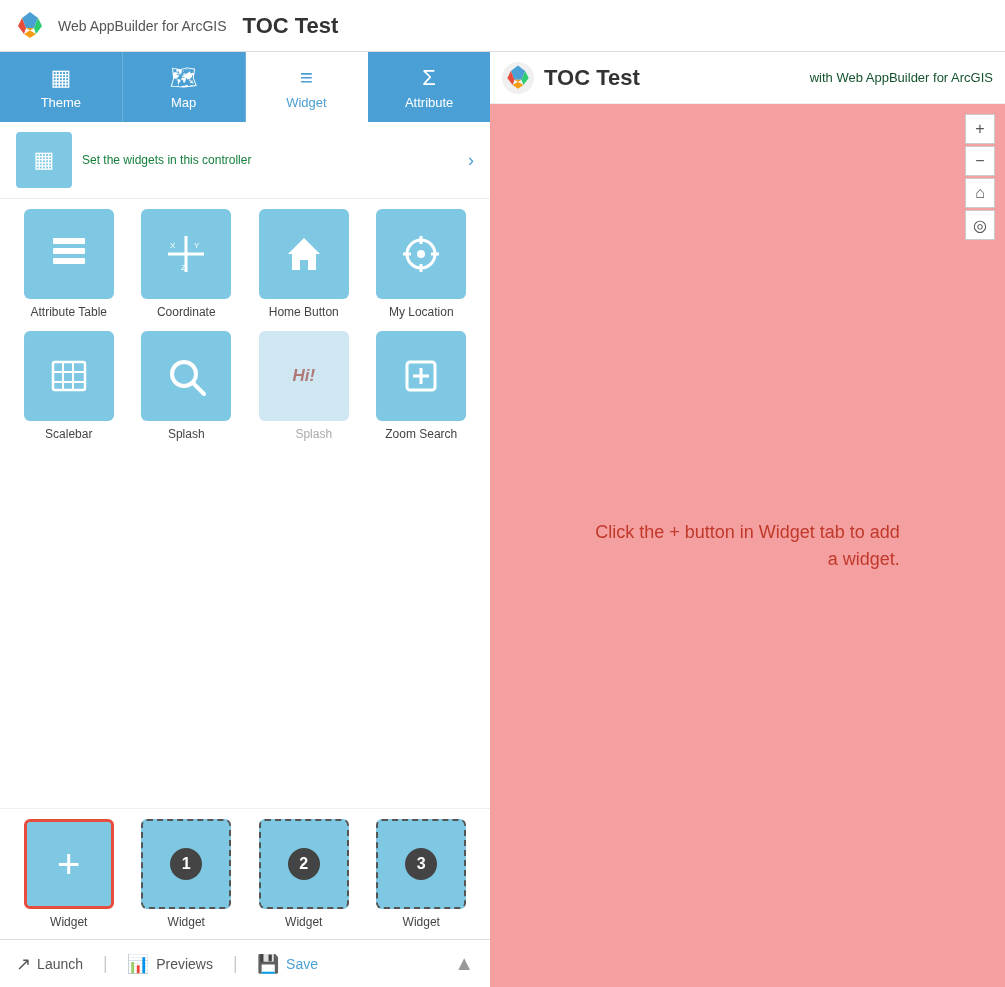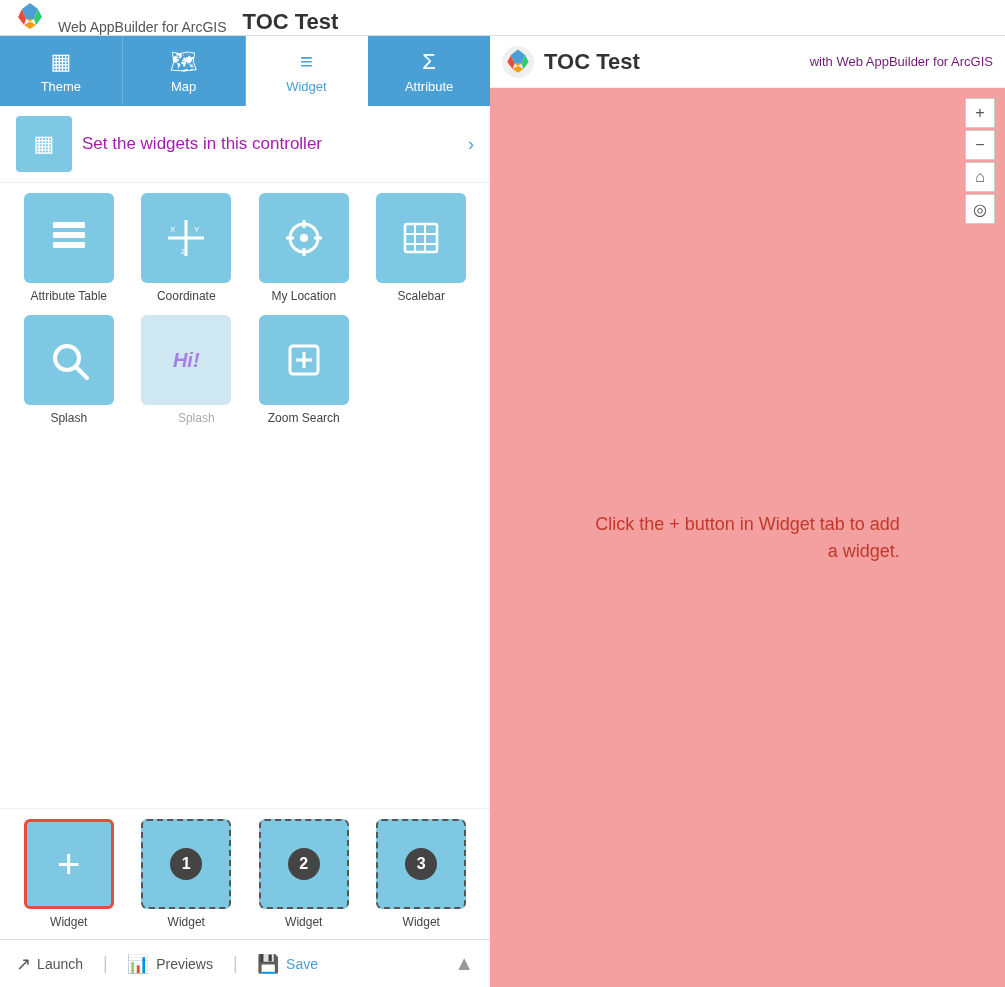--- a/index.html
+++ b/index.html
@@ -1,23 +1,23 @@
 <!DOCTYPE html>
 <html><head>
   <meta charset="utf-8">
   <style>
     * { box-sizing: border-box; margin: 0; padding: 0; }
     body { font-family: Arial, sans-serif; background: #f0f0f0; width: 1005px; height: 987px; overflow: hidden; display: flex; flex-direction: column; }
 
     
     .topbar {
       display: flex;
-      align-items: flex-end;
+      align-items: center;
       background: #fff;
-      height: 36px;
+      height: 52px;
       border-bottom: 1px solid #ddd;
       padding: 0 12px;
       gap: 10px;
       flex-shrink: 0;
     }
     .topbar-logo { width: 36px; height: 36px; }
     .topbar-app-name { font-size: 14px; color: #555; }
     .topbar-title { font-size: 22px; font-weight: bold; color: #333; margin-left: 6px; }
 
     
@@ -72,21 +72,21 @@
       gap: 10px;
       flex-shrink: 0;
     }
     .controller-icon-box {
       width: 56px; height: 56px;
       background: #7ec8e3;
       border-radius: 4px;
       display: flex; align-items: center; justify-content: center;
       color: white; font-size: 22px;
     }
-    .controller-text { font-size: 17px; color: #a21caf; flex: 1; }
+    .controller-text { font-size: 12px; color: #15803d; flex: 1; }
     .controller-arrow { color: #4a9fd4; font-size: 18px; }
 
     
     .widget-scroll {
       flex: 1;
       overflow-y: auto;
       padding: 10px 16px 10px 16px;
     }
     .widget-grid {
       display: grid;
@@ -186,21 +186,21 @@
       background: #fff;
       display: flex;
       align-items: center;
       padding: 0 12px;
       gap: 10px;
       border-bottom: 1px solid #eee;
       flex-shrink: 0;
     }
     .preview-logo { width: 32px; height: 32px; }
     .preview-title { font-size: 22px; font-weight: bold; color: #333; }
-    .preview-subtitle { font-size: 13px; color: #701a75; margin-left: auto; }
+    .preview-subtitle { font-size: 13px; color: #14532d; margin-left: auto; }
 
     
     .map-area {
       flex: 1;
       background: #f4a0a0;
       display: flex;
       align-items: center;
       justify-content: center;
       position: relative;
     }
@@ -297,20 +297,28 @@
               <line x1="22" y1="4" x2="22" y2="40" stroke="white" stroke-width="3"></line>
               <line x1="4" y1="22" x2="40" y2="22" stroke="white" stroke-width="3"></line>
               <text x="6" y="16" fill="white" font-size="8">X</text>
               <text x="30" y="16" fill="white" font-size="8">Y</text>
               <text x="17" y="38" fill="white" font-size="8">Z</text>
             </svg>
           </div>
           <span class="widget-label">Coordinate</span>
         </div>
 
+        <div class="widget-item">
+          <div class="widget-icon-box">
+            <svg width="44" height="44" viewBox="0 0 44 44">
+              <polygon points="22,6 38,22 34,22 34,38 26,38 26,28 18,28 18,38 10,38 10,22 6,22" fill="white"></polygon>
+            </svg>
+          </div>
+          <span class="widget-label">Home Button</span>
+        </div>
 
         <div class="widget-item">
           <div class="widget-icon-box">
             <svg width="44" height="44" viewBox="0 0 44 44">
               <circle cx="22" cy="22" r="14" fill="none" stroke="white" stroke-width="3"></circle>
               <circle cx="22" cy="22" r="4" fill="white"></circle>
               <line x1="22" y1="4" x2="22" y2="12" stroke="white" stroke-width="3"></line>
               <line x1="22" y1="32" x2="22" y2="40" stroke="white" stroke-width="3"></line>
               <line x1="4" y1="22" x2="12" y2="22" stroke="white" stroke-width="3"></line>
               <line x1="32" y1="22" x2="40" y2="22" stroke="white" stroke-width="3"></line>
@@ -338,21 +346,21 @@
             <svg width="44" height="44" viewBox="0 0 44 44">
               <circle cx="20" cy="20" r="12" fill="none" stroke="white" stroke-width="4"></circle>
               <line x1="29" y1="29" x2="40" y2="40" stroke="white" stroke-width="4" stroke-linecap="round"></line>
             </svg>
           </div>
           <span class="widget-label">Splash</span>
         </div>
 
         <div class="widget-item">
           <div class="widget-icon-box disabled">
-            <span style="font-size:20px; font-weight:bold; color:#6d28d9; font-style:italic;">Hi!</span>
+            <span style="font-size:17px; font-weight:bold; color:#7f1d1d; font-style:italic;">Hi!</span>
           </div>
           <span class="widget-label disabled">Splash</span>
         </div>
 
         <div class="widget-item">
           <div class="widget-icon-box">
             <svg width="44" height="44" viewBox="0 0 44 44">
               <rect x="8" y="8" width="28" height="28" fill="none" stroke="white" stroke-width="3" rx="3"></rect>
               <line x1="22" y1="14" x2="22" y2="30" stroke="white" stroke-width="3"></line>
               <line x1="14" y1="22" x2="30" y2="22" stroke="white" stroke-width="3"></line>

